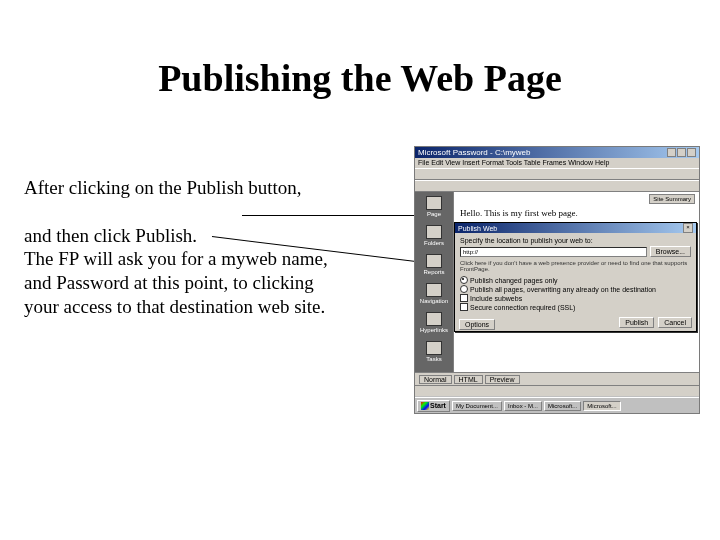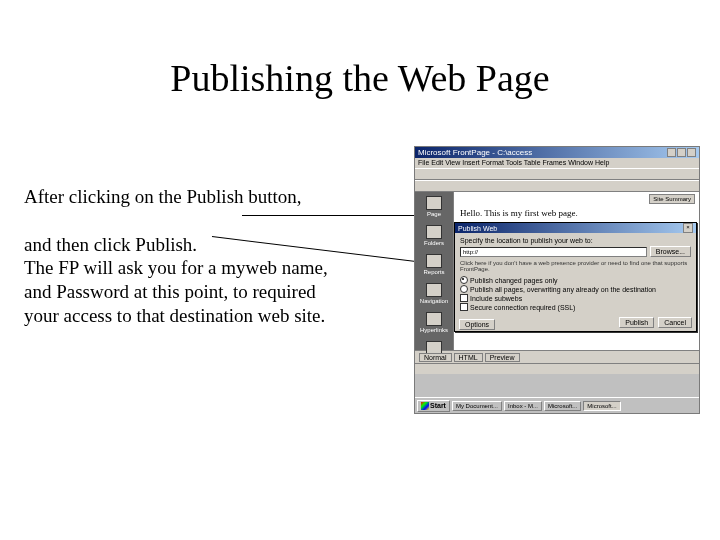--- a/index.html
+++ b/index.html
@@ -17,25 +17,25 @@
     width: 720px;
     height: 540px;
   }
   .title {
     position: absolute;
     top: 56px;
     left: 0;
     width: 720px;
     text-align: center;
     font-size: 38px;
-    font-weight: 400;
+    font-weight: 700;
   }
   .body-text {
     position: absolute;
-    top: 185px;
+    top: 176px;
     left: 24px;
     width: 380px;
     font-size: 19px;
     line-height: 1.25;
   }
   .screenshot {
     position: absolute;
     top: 146px;
     left: 414px;
     width: 286px;
@@ -80,21 +80,21 @@
   }
   .tb-btn {
     width: 10px;
     height: 10px;
     background: #d4d0c8;
     border: 1px solid #d4d0c8;
     box-sizing: border-box;
   }
   .fp-content {
     display: flex;
-    height: 158px;
+    height: 180px;
   }
   .fp-sidebar {
     width: 38px;
     background: #666;
     display: flex;
     flex-direction: column;
     align-items: center;
     padding-top: 4px;
     gap: 8px;
   }
@@ -285,30 +285,30 @@
 
 <div class="slide">
 
   <div class="title">Publishing the Web Page</div>
 
   <div class="body-text">
     <span>After clicking on the Publish button,</span><br>
     <br>
     <span>and then click Publish.</span><br>
     <span>The FP will ask you for a myweb name,</span><br>
-    <span>and Password at this point, to required</span><br>
+    <span>and Password at this point, to clicking</span><br>
     <span>your access to that destination web site.</span>
   </div>
 
   <div class="arrow" style="top:215px; left:242px; width:270px;"></div>
   <div class="arrow" style="top:236px; left:212px; width:338px; transform-origin:left center; transform:rotate(7deg);"></div>
 
   <div class="screenshot">
     <div class="fp-titlebar">
-      <span>Microsoft FrontPage - C:\access</span>
+      <span>Microsoft Password - C:\myweb</span>
       <span class="win-controls">
         <span class="win-btn"></span>
         <span class="win-btn"></span>
         <span class="win-btn"></span>
       </span>
     </div>
     <div class="fp-menubar">File  Edit  View  Insert  Format  Tools  Table  Frames  Window  Help</div>
     <div class="fp-toolbar">
       <span class="tb-btn"></span>
       <span class="tb-btn"></span>

